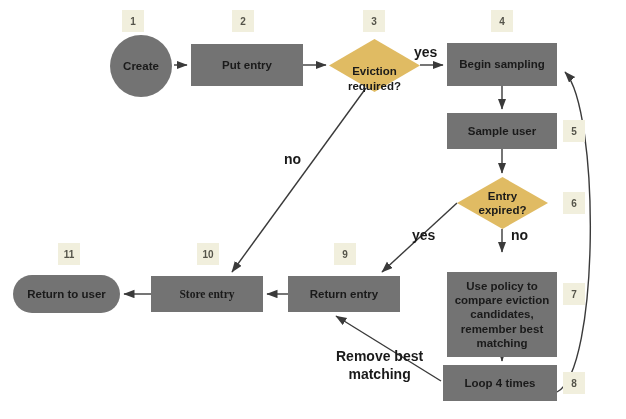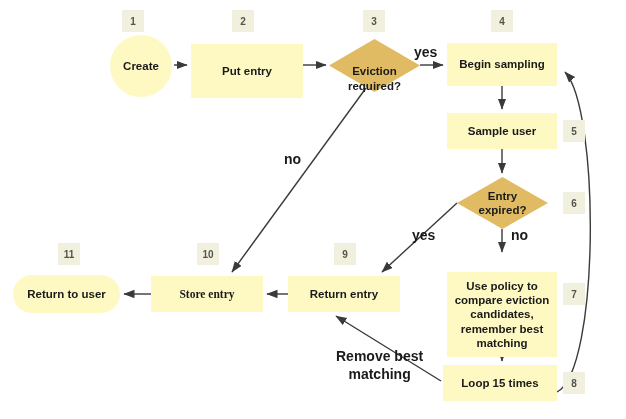--- a/index.html
+++ b/index.html
@@ -18,21 +18,21 @@
   svg.edges {
     position: absolute;
     left: 0;
     top: 0;
     width: 626px;
     height: 419px;
     pointer-events: none;
   }
   .node {
     position: absolute;
-    background: #fef9c3;
+    background: #737373;
     color: #1a1a1a;
     display: flex;
     align-items: center;
     justify-content: center;
     text-align: center;
     font-size: 11.5px;
     font-weight: bold;
     line-height: 1.25;
     box-sizing: border-box;
     padding: 2px 4px;
@@ -119,21 +119,21 @@
 
     <line x1="288" y1="294" x2="267" y2="294" stroke="#3a3a3a" stroke-width="1.4" marker-end="url(#arrow)"></line>
 
     <line x1="151" y1="294" x2="124" y2="294" stroke="#3a3a3a" stroke-width="1.4" marker-end="url(#arrow)"></line>
   </svg>
 
   <div class="node circle" style="left:110px; top:35px; width:62px; height:62px;">
     <span>Create</span>
   </div>
 
-  <div class="node rect" style="left:191px; top:44px; width:112px; height:54px;">
+  <div class="node rect" style="left:191px; top:44px; width:112px; height:42px;">
     <span>Put entry</span>
   </div>
 
   <div class="diamond-wrap" style="left:329px; top:39px; width:91px; height:53px;">
     <svg class="diamond-shape" viewBox="0 0 91 53" preserveAspectRatio="none">
       <polygon points="45.5,0 91,26.5 45.5,53 0,26.5" fill="#e0bb63"></polygon>
     </svg>
     <span class="diamond-label" style="white-space: pre-line; margin-top: 26px;">Eviction
 required?</span>
   </div>
@@ -156,21 +156,21 @@
 
   <div class="node rect" style="left:447px; top:272px; width:110px; height:85px;">
     <span style="white-space: pre-line;">Use policy to
 compare eviction
 candidates,
 remember best
 matching</span>
   </div>
 
   <div class="node rect" style="left:443px; top:365px; width:114px; height:36px;">
-    <span>Loop 15 times</span>
+    <span>Loop 4 times</span>
   </div>
 
   <div class="node rect" style="left:288px; top:276px; width:112px; height:36px;">
     <span>Return entry</span>
   </div>
 
   <div class="node rect" style="left:151px; top:276px; width:112px; height:36px;font-family:Liberation Serif, serif;">
     <span>Store entry</span>
   </div>
 

